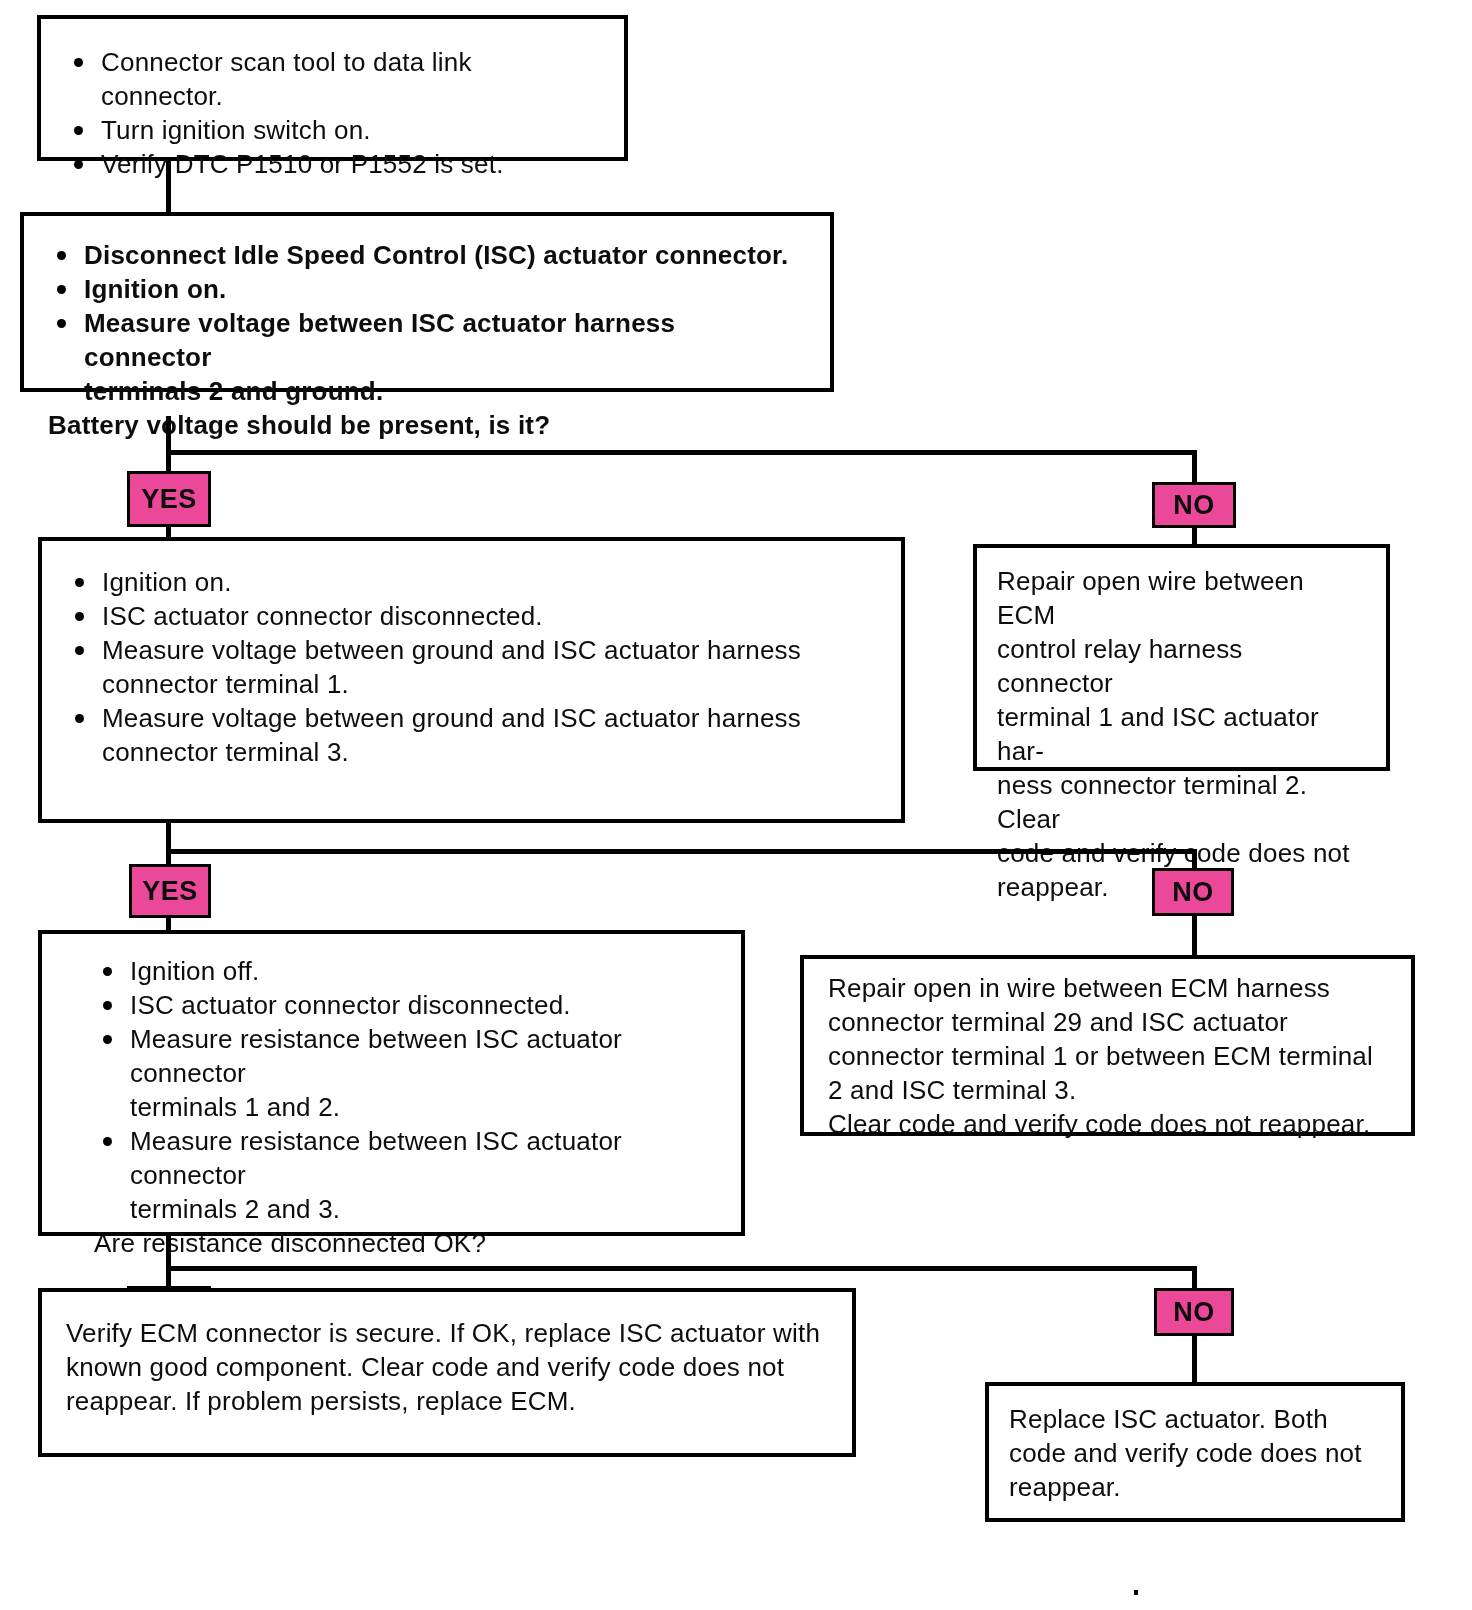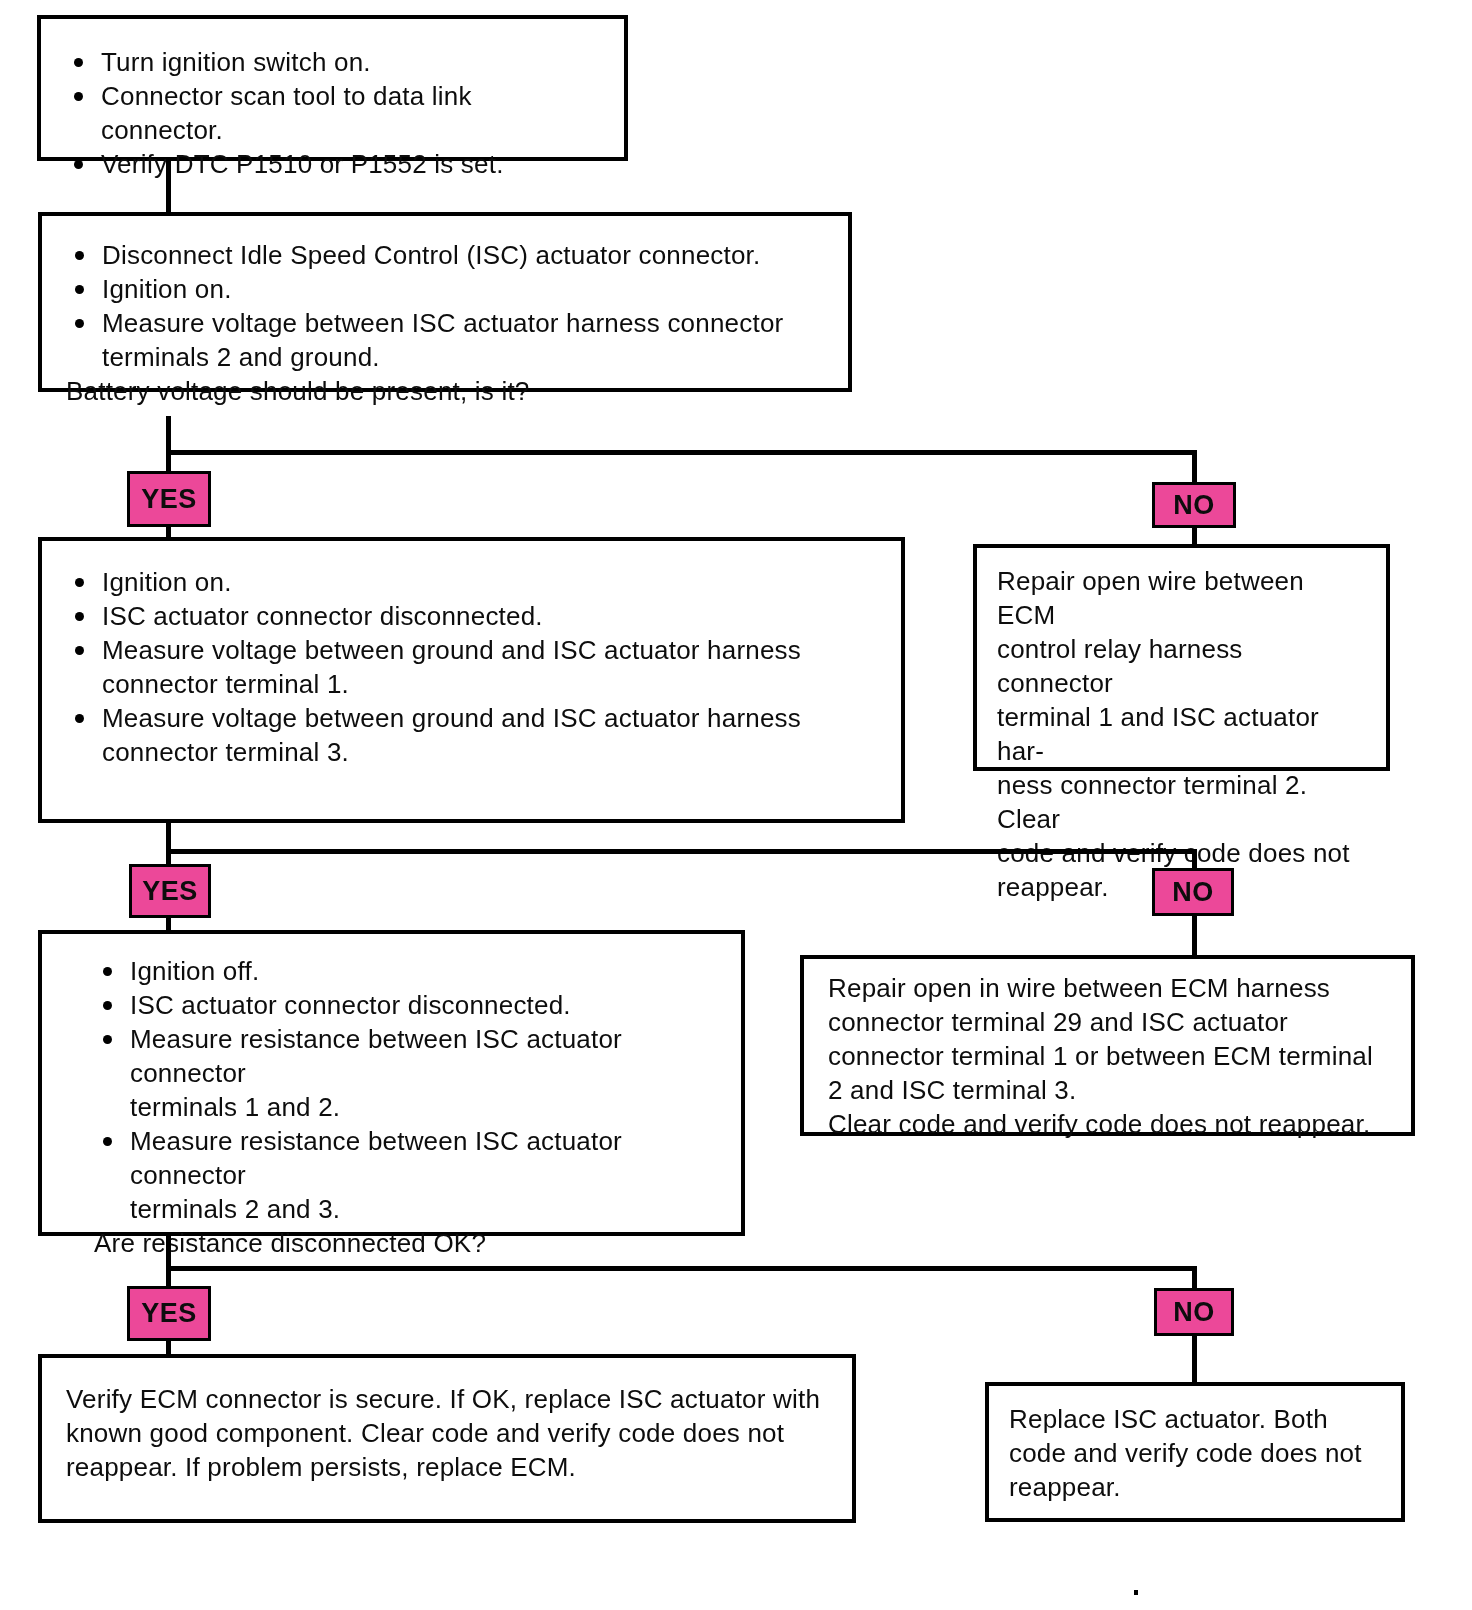--- a/index.html
+++ b/index.html
@@ -64,30 +64,30 @@
   }
 </style>
 </head>
 <body>
 
 <div class="canvas">
 
   <div class="box" style="left:37px; top:15px; width:591px; height:146px;">
     <div class="inner" style="padding-top:26px;">
       <ul class="bullets">
+          <li>Connector scan tool to data link connector.</li>
           <li>Turn ignition switch on.</li>
-          <li>Connector scan tool to data link connector.</li>
           <li>Verify DTC P1510 or P1552 is set.</li>
         </ul>
     </div>
   </div>
 
   <div class="line" style="left:166px; top:157px; width:5px; height:59px;"></div>
 
-  <div class="box" style="left:38px; top:212px; width:814px; height:180px;">
+  <div class="box" style="left:20px; top:212px; width:814px; height:180px;font-weight:bold;">
     <div class="inner" style="padding-top:22px;">
       <ul class="bullets">
           <li>Disconnect Idle Speed Control (ISC) actuator connector.</li>
           <li>Ignition on.</li>
           <li>Measure voltage between ISC actuator harness connector
 terminals 2 and ground.</li>
         </ul>
       <div class="flush">Battery voltage should be present, is it?</div>
     </div>
   </div>
@@ -159,21 +159,21 @@
   <div class="line" style="left:166px; top:1232px; width:5px; height:56px;"></div>
   <div class="line" style="left:166px; top:1266px; width:1031px; height:5px;"></div>
   <div class="line" style="left:1192px; top:1266px; width:5px; height:24px;"></div>
 
   <div class="decision" style="left:127px; top:1286px; width:84px; height:55px;">YES</div>
   <div class="decision" style="left:1154px; top:1288px; width:80px; height:48px;">NO</div>
 
   <div class="line" style="left:166px; top:1339px; width:5px; height:17px;"></div>
   <div class="line" style="left:1192px; top:1334px; width:5px; height:50px;"></div>
 
-  <div class="box" style="left:38px; top:1354px; width:818px; height:169px;">
+  <div class="box" style="left:38px; top:1288px; width:818px; height:169px;">
     <div class="inner flush" style="padding-top:24px;">Verify ECM connector is secure. If OK, replace ISC actuator with
 known good component. Clear code and verify code does not
 reappear. If problem persists, replace ECM.</div>
   </div>
 
   <div class="box" style="left:985px; top:1382px; width:420px; height:140px;">
     <div class="inner flush" style="padding-top:16px; padding-left:20px;">Replace ISC actuator. Both
 code and verify code does not
 reappear.</div>
   </div>

